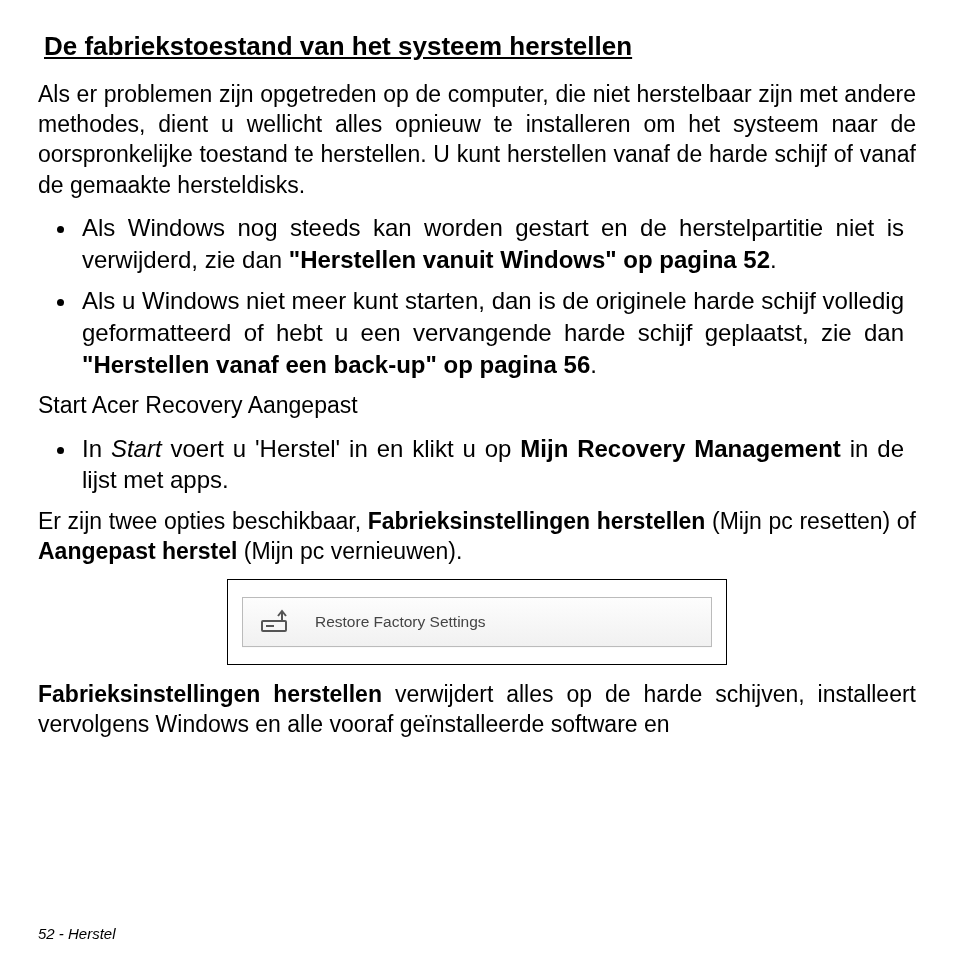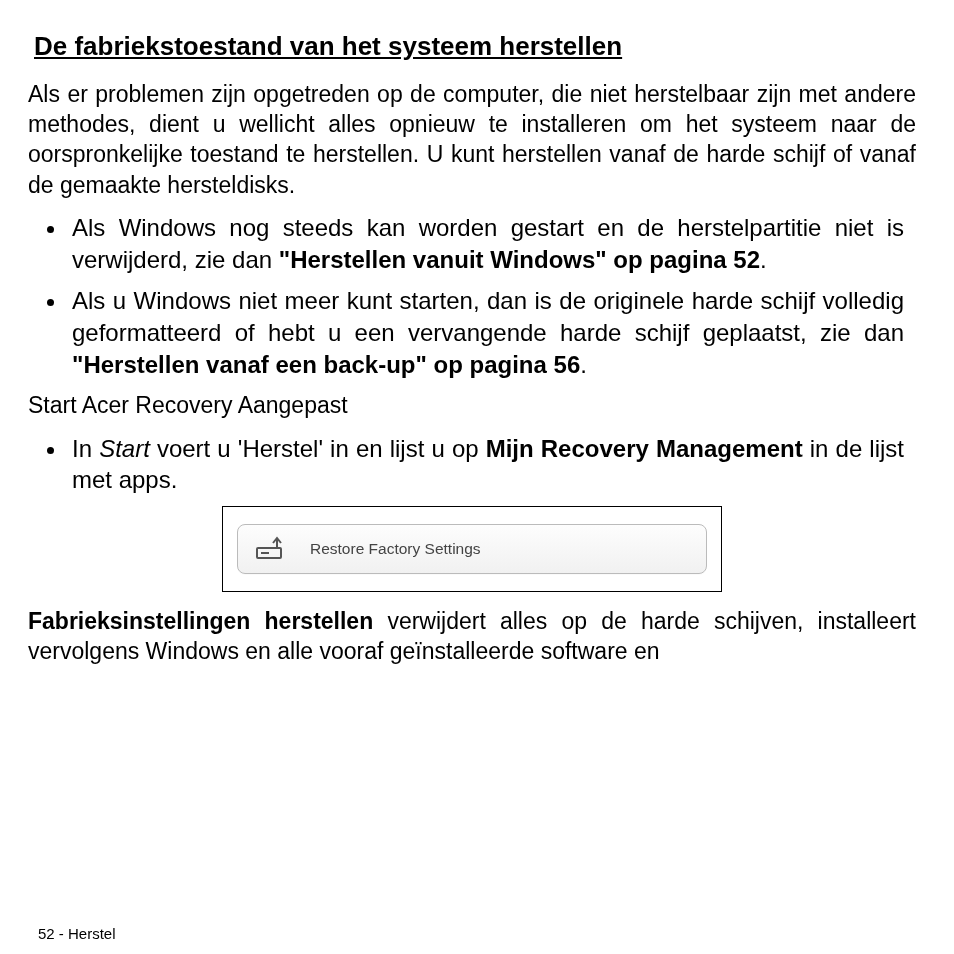--- a/index.html
+++ b/index.html
@@ -6,21 +6,21 @@
     margin: 0;
     padding: 0;
     background: #fff;
     color: #000;
     font-family: Arial, Helvetica, sans-serif;
   }
   .page {
     width: 954px;
     height: 954px;
     box-sizing: border-box;
-    padding: 30px 38px 8px 28px;
+    padding: 30px 38px 8px 38px;
     position: relative;
   }
   h2.underline {
     font-weight: bold;
     text-decoration: underline;
     font-size: 26px;
     margin: 0 0 16px 6px;
     line-height: 1.25;
   }
   p.body {
@@ -48,21 +48,21 @@
     width: 500px;
     margin: 6px auto 14px auto;
     padding: 10px 14px 10px 14px;
     box-sizing: border-box;
   }
   .ui-btn {
     display: flex;
     align-items: center;
     gap: 20px;
     border: 1px solid #bbb;
-    border-radius: 8px;
+    border-radius: 0;
     padding: 10px 16px;
     margin: 7px 0;
     background: linear-gradient(to bottom, #fdfdfd 0%, #f1f1f1 100%);
     font-size: 15.5px;
     color: #444;
     cursor: pointer;
     box-shadow: 0 1px 0 rgba(0,0,0,0.02);
   }
   .ui-btn .icon {
     width: 36px;
@@ -71,20 +71,21 @@
     align-items: center;
     justify-content: center;
     color: #555;
   }
   .ui-btn svg { stroke: #555; fill: none; stroke-width: 2; }
   .footer {
     position: absolute;
     left: 38px;
     bottom: 12px;
     font-size: 15px;
+    font-style: italic;
     color: #000;
   }
 </style>
 </head>
 <body>
 
 <div class="page">
 
   <h2 class="underline">De fabriekstoestand van het systeem herstellen</h2>
 
@@ -97,24 +98,27 @@
     <li>
       <span>Als u Windows niet meer kunt starten, dan is de originele harde schijf volledig geformatteerd of hebt u een vervangende harde schijf geplaatst, zie dan </span><span class="b">"Herstellen vanaf een back-up" op pagina 56</span><span>.</span>
     </li>
   </ul>
 
 
   <p class="body">Start Acer Recovery Aangepast</p>
 
   <ul class="body">
     <li>
-      <span>In </span><span class="i">Start</span><span> voert u 'Herstel' in en lijst u op </span><span class="b">Mijn Recovery Management</span><span> in de lijst met apps.</span>
+      <span>In </span><span class="i">Start</span><span> voert u 'Herstel' in en klikt u op </span><span class="b">Mijn Recovery Management</span><span> in de lijst met apps.</span>
     </li>
   </ul>
 
+  <p class="body">
+    <span>Er zijn twee opties beschikbaar, </span><span class="b">Fabrieksinstellingen herstellen</span><span> (Mijn pc resetten) of </span><span class="b">Aangepast herstel</span><span> (Mijn pc vernieuwen).</span>
+  </p>
 
   <div class="buttons-box">
     <div class="ui-btn">
       <span class="icon">
         <svg width="34" height="26" viewBox="0 0 34 26">
           <rect x="2" y="12" width="24" height="10" rx="1"></rect>
           <line x1="6" y1="17" x2="14" y2="17"></line>
           <path d="M22 13 L22 3"></path>
           <path d="M18 7 L22 2 L26 7"></path>
         </svg>

